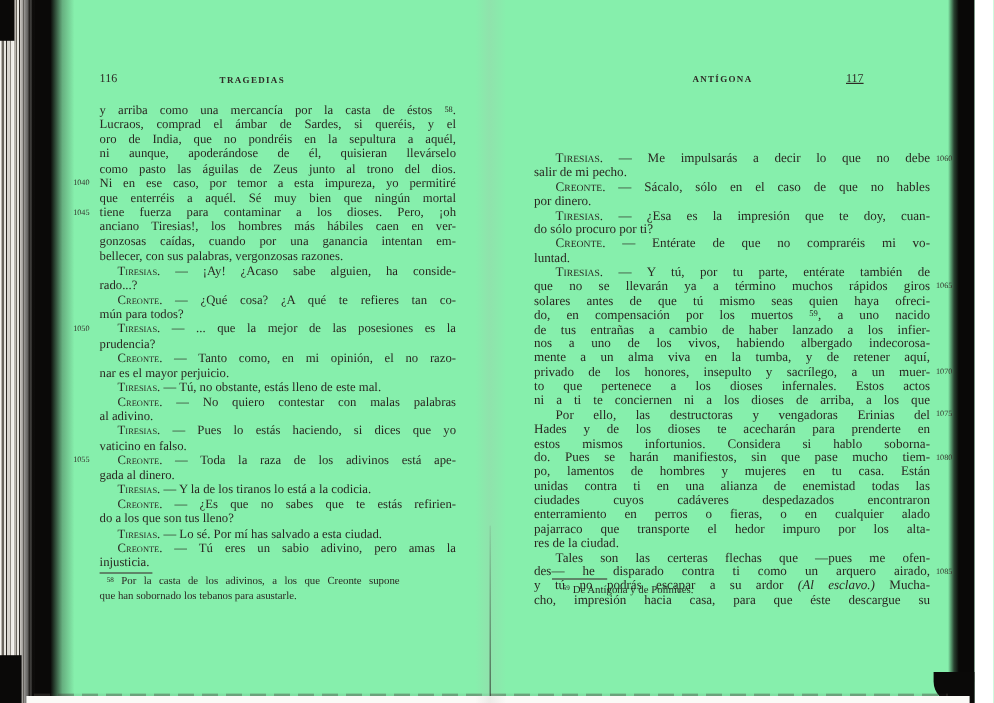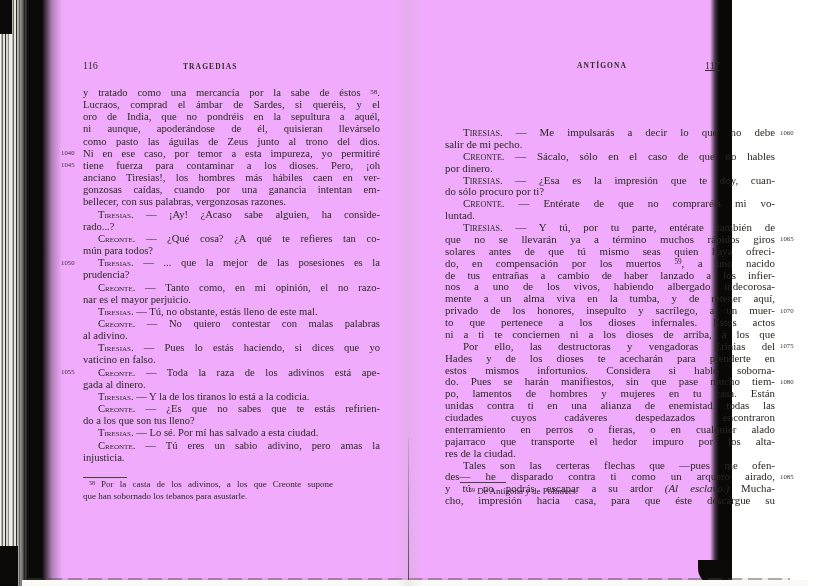--- a/index.html
+++ b/index.html
@@ -1,20 +1,20 @@
 <!DOCTYPE html>
 <html><head>
 <meta charset="utf-8">
 <style>
   html,body{margin:0;padding:0;}
   body{
     width:828px;height:586px;overflow:hidden;background:#ffffff;
     font-family:"Liberation Serif","DejaVu Serif",serif;
   }
-  .scan{position:absolute;left:0;top:0;width:732px;height:586px;background:#f0abfc;}
+  .scan{position:absolute;left:0;top:0;width:812px;height:586px;background:#86efac;}
 
   
   .edge-texture{position:absolute;left:0;top:0;width:30px;height:586px;
     background:repeating-linear-gradient(90deg,
       #f5f4f0 0 1px,#b9b5ae 1px 2px,#6a665f 2px 3px,#e8e6e0 3px 5px,
       #2e2b27 5px 6px,#d8d5cf 6px 8px,#8f8b84 8px 9px,#efede8 9px 11px);}
   .edge-dark{position:absolute;left:16px;top:0;width:46px;height:586px;
     background:linear-gradient(90deg,rgba(10,9,8,0) 0,rgba(10,9,8,.55) 6px,
       #0a0908 13px,#0a0908 26px,rgba(30,28,25,.3) 36px,rgba(241,240,234,0) 46px);}
   .corner-tl{position:absolute;left:0;top:0;width:12px;height:34px;background:#0a0908;}
@@ -78,26 +78,27 @@
   <div class="edge-right"></div>
   <div class="corner-br"></div>
   <div class="bottom-line"></div>
   <div class="below-bottom"></div>
   <div class="gutter-shade"></div>
   <div class="gutter-line"></div>
 
   <div class="pg-num" style="left:83px;top:60px;">116</div>
   <div class="run-head" style="left:183px;top:62px;">TRAGEDIAS</div>
   <div class="page-body body-left" id="body-left">
-      <div class="line just"><span class="s-n">y tratado como una mercancía por la sabe de éstos </span><span class="s-sup">58</span><span class="s-n">.</span></div>
+      <div class="line just"><span class="s-n">y arriba como una mercancía por la casta de éstos </span><span class="s-sup">58</span><span class="s-n">.</span></div>
       <div class="line just"><span class="s-n">Lucraos, comprad el ámbar de Sardes, si queréis, y el</span></div>
       <div class="line just"><span class="s-n">oro de India, que no pondréis en la sepultura a aquél,</span></div>
       <div class="line just"><span class="s-n">ni aunque, apoderándose de él, quisieran llevárselo</span></div>
       <div class="line just"><span class="s-n">como pasto las águilas de Zeus junto al trono del dios.</span></div>
       <div class="line just"><span class="lnum">1040</span><span class="s-n">Ni en ese caso, por temor a esta impureza, yo permitiré</span></div>
+      <div class="line just"><span class="s-n">que enterréis a aquél. Sé muy bien que ningún mortal</span></div>
       <div class="line just"><span class="lnum">1045</span><span class="s-n">tiene fuerza para contaminar a los dioses. Pero, ¡oh</span></div>
       <div class="line just"><span class="s-n">anciano Tiresias!, los hombres más hábiles caen en ver-</span></div>
       <div class="line just"><span class="s-n">gonzosas caídas, cuando por una ganancia intentan em-</span></div>
       <div class="line"><span class="s-n">bellecer, con sus palabras, vergonzosas razones.</span></div>
       <div class="line just ind"><span class="s-sc">Tiresias.</span><span class="s-n"> — ¡Ay! ¿Acaso sabe alguien, ha conside-</span></div>
       <div class="line"><span class="s-n">rado...?</span></div>
       <div class="line just ind"><span class="s-sc">Creonte.</span><span class="s-n"> — ¿Qué cosa? ¿A qué te refieres tan co-</span></div>
       <div class="line"><span class="s-n">mún para todos?</span></div>
       <div class="line just ind"><span class="lnum">1050</span><span class="s-sc">Tiresias.</span><span class="s-n"> — ... que la mejor de las posesiones es la</span></div>
       <div class="line"><span class="s-n">prudencia?</span></div>

